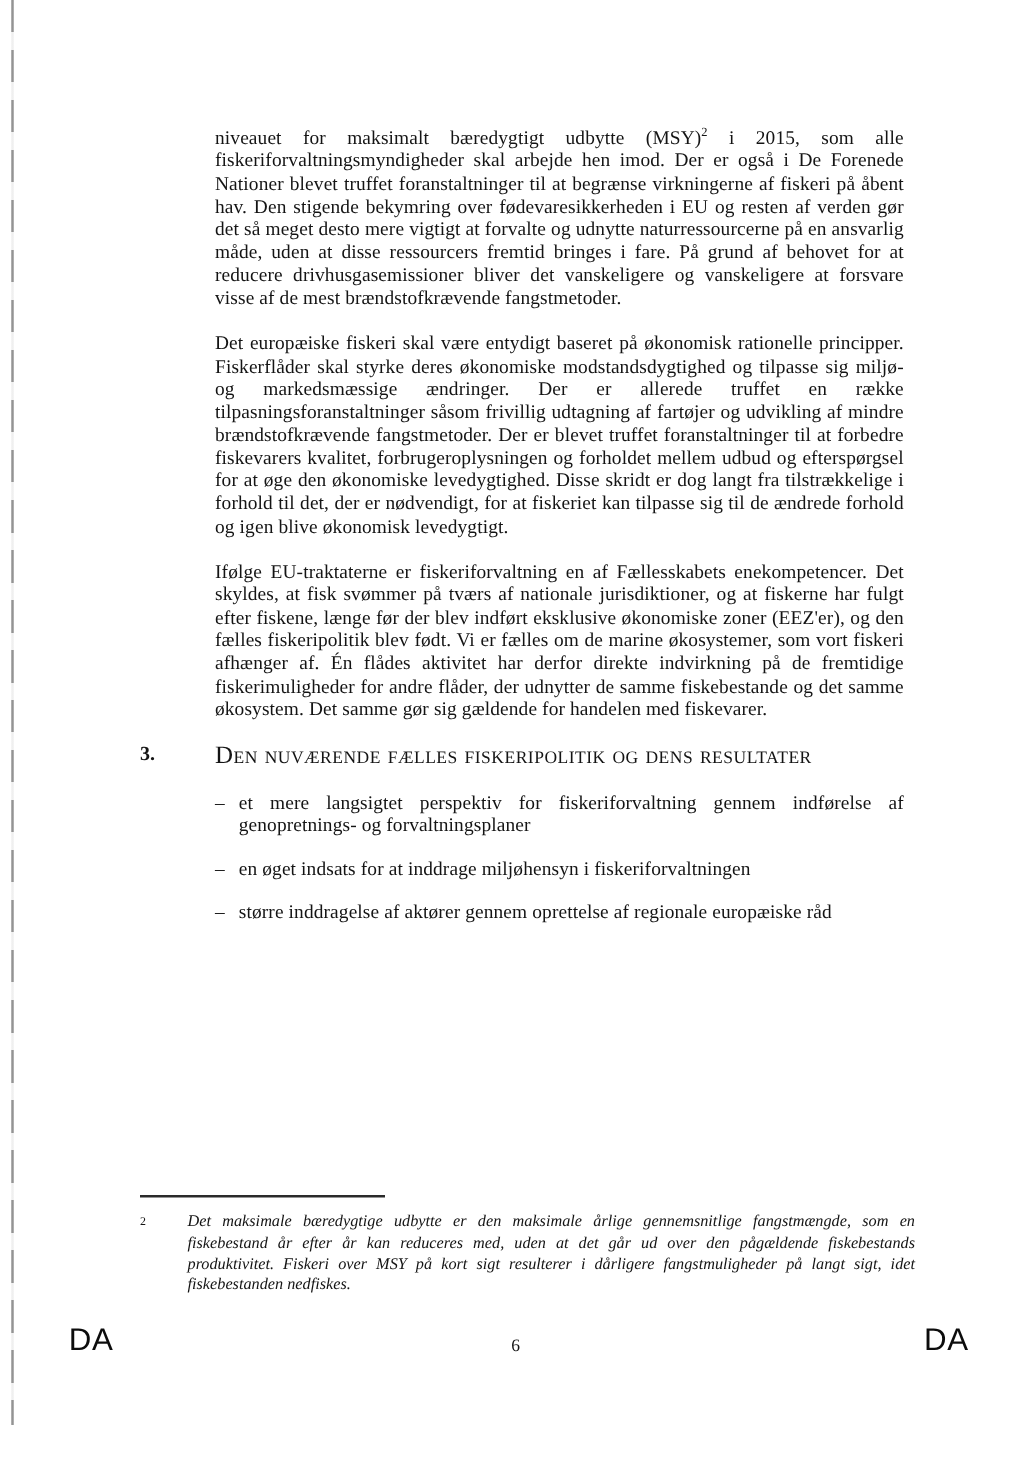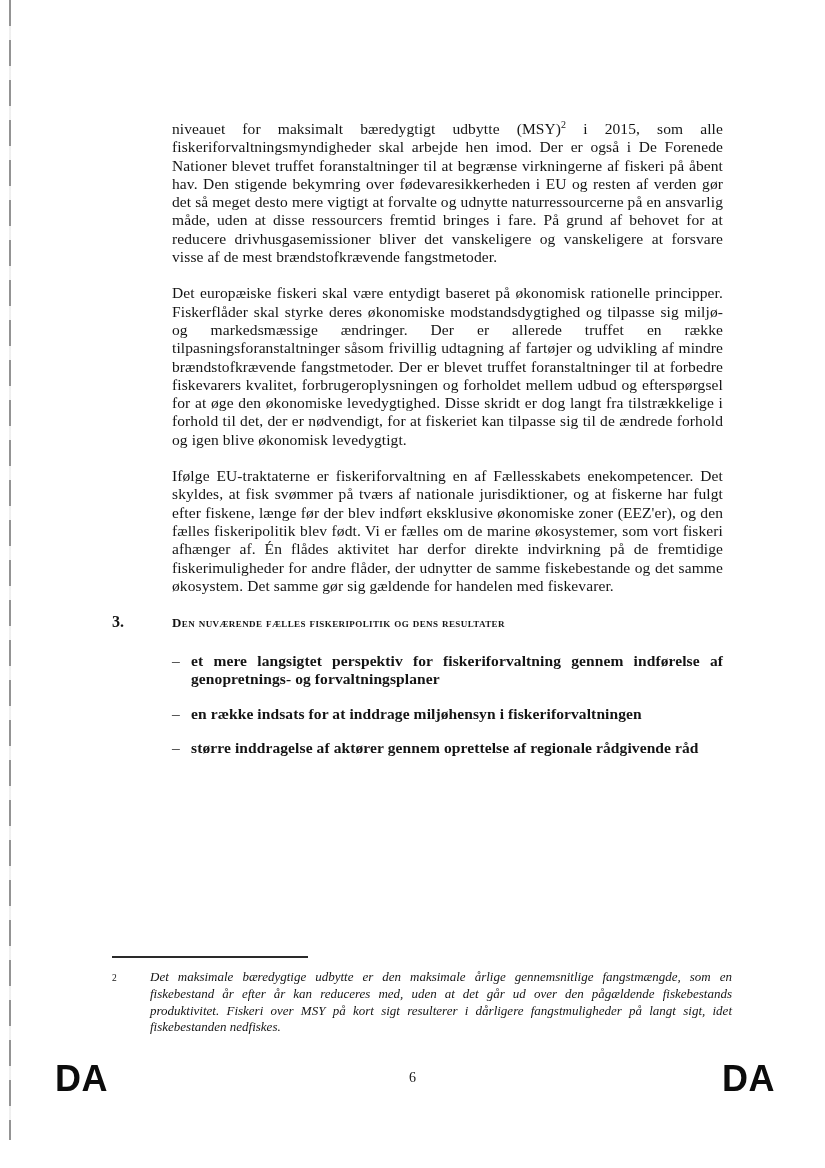--- a/index.html
+++ b/index.html
@@ -25,21 +25,21 @@
     background: repeating-linear-gradient(
       to bottom,
       rgba(60,60,60,0.55) 0px,
       rgba(60,60,60,0.55) 26px,
       rgba(60,60,60,0.08) 26px,
       rgba(60,60,60,0.08) 40px
     );
   }
   .content {
     position: absolute;
-    top: 120px;
+    top: 102px;
     left: 172px;
     width: 551px;
   }
   .para {
     font-size: 15.5px;
     line-height: 18.3px;
     text-align: justify;
     margin: 0 0 18px 0;
     letter-spacing: 0.1px;
   }
@@ -54,42 +54,41 @@
   }
   .section-number {
     position: absolute;
     left: -60px;
     width: 50px;
     font-weight: bold;
     font-size: 16px;
   }
   .section-heading { position: relative; }
   .section-title {
-    font-weight: bold;
-    font-size: 13px;
+    font-weight: normal;
+    font-size: 20px;
     font-variant: small-caps;
     letter-spacing: 0.4px;
     line-height: 19px;
   }
   .bullet-list { margin: 0; }
   .bullet-item {
     display: flex;
     margin: 0 0 16px 0;
     font-size: 15.5px;
     line-height: 18.3px;
   }
   .bullet-marker {
     width: 19px;
     flex: 0 0 19px;
   }
   .bullet-text {
     flex: 1;
     text-align: justify;
     letter-spacing: 0.1px;
-    font-weight: bold;
   }
   .footnote-area {
     position: absolute;
     left: 112px;
     top: 956px;
     width: 620px;
   }
   .footnote-sep {
     width: 196px;
     border-top: 2px solid #2a2a2a;
@@ -106,22 +105,22 @@
     padding-top: 1px;
   }
   .footnote-text {
     flex: 1;
     text-align: justify;
     font-style: italic;
   }
   .footer-da {
     position: absolute;
     font-family: "Liberation Sans", sans-serif;
-    font-weight: bold;
-    font-size: 36px;
+    font-weight: normal;
+    font-size: 25px;
     letter-spacing: 0.5px;
     color: #0c0c0c;
   }
   .footer-da.left  { left: 55px;  top: 1058px; }
   .footer-da.right { right: 50px; top: 1058px; }
   .page-number {
     position: absolute;
     left: 0;
     right: 0;
     top: 1070px;
@@ -150,25 +149,25 @@
   </div>
 
 
   <div class="bullet-list">
     <div class="bullet-item">
       <span class="bullet-marker">–</span>
       <span class="bullet-text">et mere langsigtet perspektiv for fiskeriforvaltning gennem indførelse af genopretnings- og forvaltningsplaner</span>
     </div>
     <div class="bullet-item">
       <span class="bullet-marker">–</span>
-      <span class="bullet-text">en række indsats for at inddrage miljøhensyn i fiskeriforvaltningen</span>
+      <span class="bullet-text">en øget indsats for at inddrage miljøhensyn i fiskeriforvaltningen</span>
     </div>
     <div class="bullet-item">
       <span class="bullet-marker">–</span>
-      <span class="bullet-text">større inddragelse af aktører gennem oprettelse af regionale rådgivende råd</span>
+      <span class="bullet-text">større inddragelse af aktører gennem oprettelse af regionale europæiske råd</span>
     </div>
   </div>
 
 </div>
 
 <div class="footnote-area">
   <div class="footnote-sep"></div>
   <div class="footnote">
     <span class="footnote-marker">2</span>
     <span class="footnote-text">Det maksimale bæredygtige udbytte er den maksimale årlige gennemsnitlige fangstmængde, som en fiskebestand år efter år kan reduceres med, uden at det går ud over den pågældende fiskebestands produktivitet. Fiskeri over MSY på kort sigt resulterer i dårligere fangstmuligheder på langt sigt, idet fiskebestanden nedfiskes.</span>

